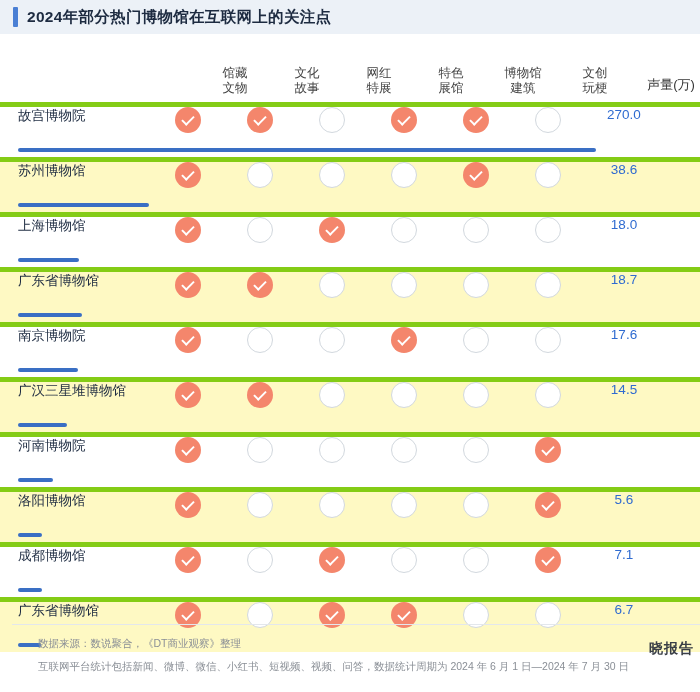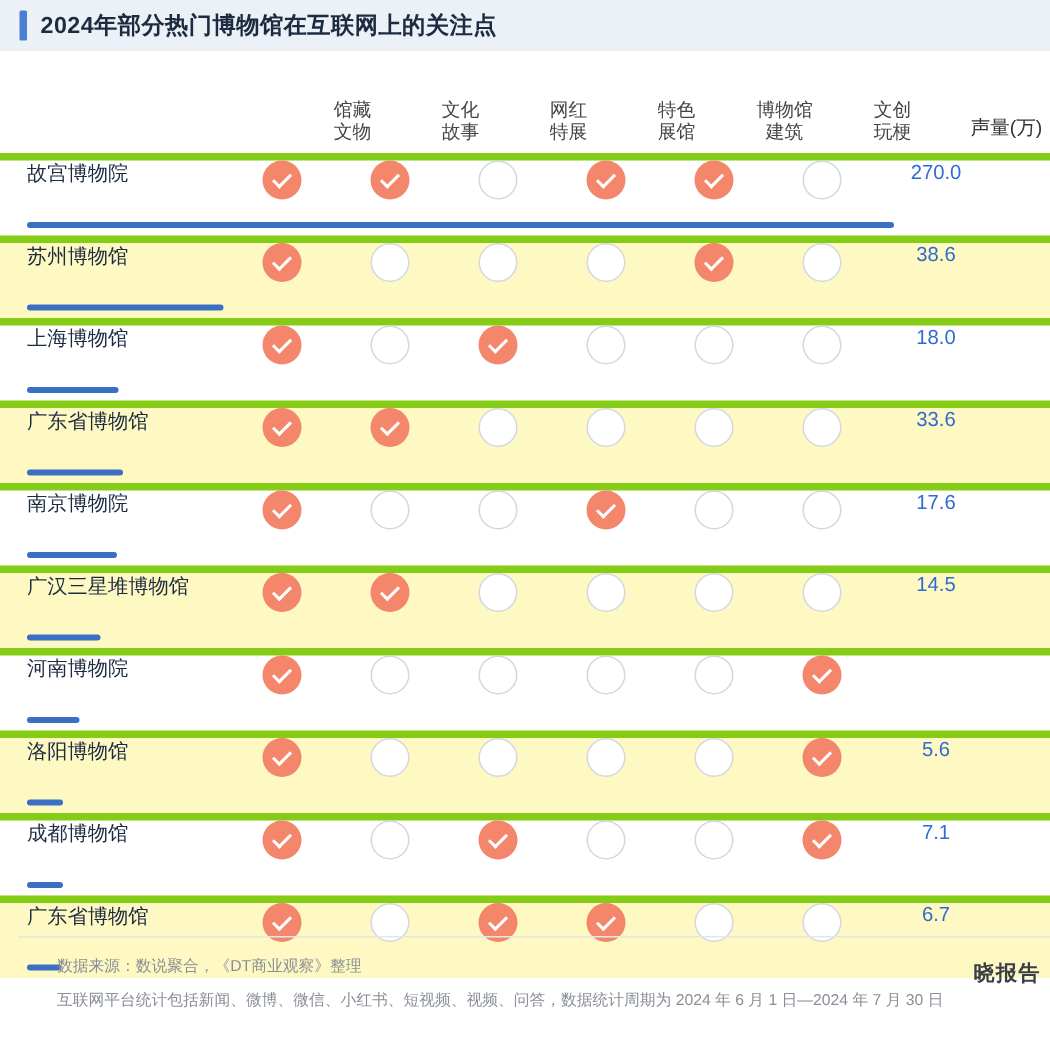--- a/index.html
+++ b/index.html
@@ -335,21 +335,21 @@
           </div>
           <div class="cellwrap">
             <div class="circle off"></div>
           </div>
           <div class="cellwrap">
             <div class="circle off"></div>
           </div>
           <div class="cellwrap">
             <div class="circle off"></div>
           </div>
-          <div class="volwrap">33.6</div>
+          <div class="volwrap">18.7</div>
           <div class="bar" style="width: 63.58px;"></div>
         </div>
         <div class="row">
           <div class="name">南京博物院</div>
           <div class="cellwrap">
             <div class="circle on"></div>
           </div>
           <div class="cellwrap">
             <div class="circle off"></div>
           </div>

